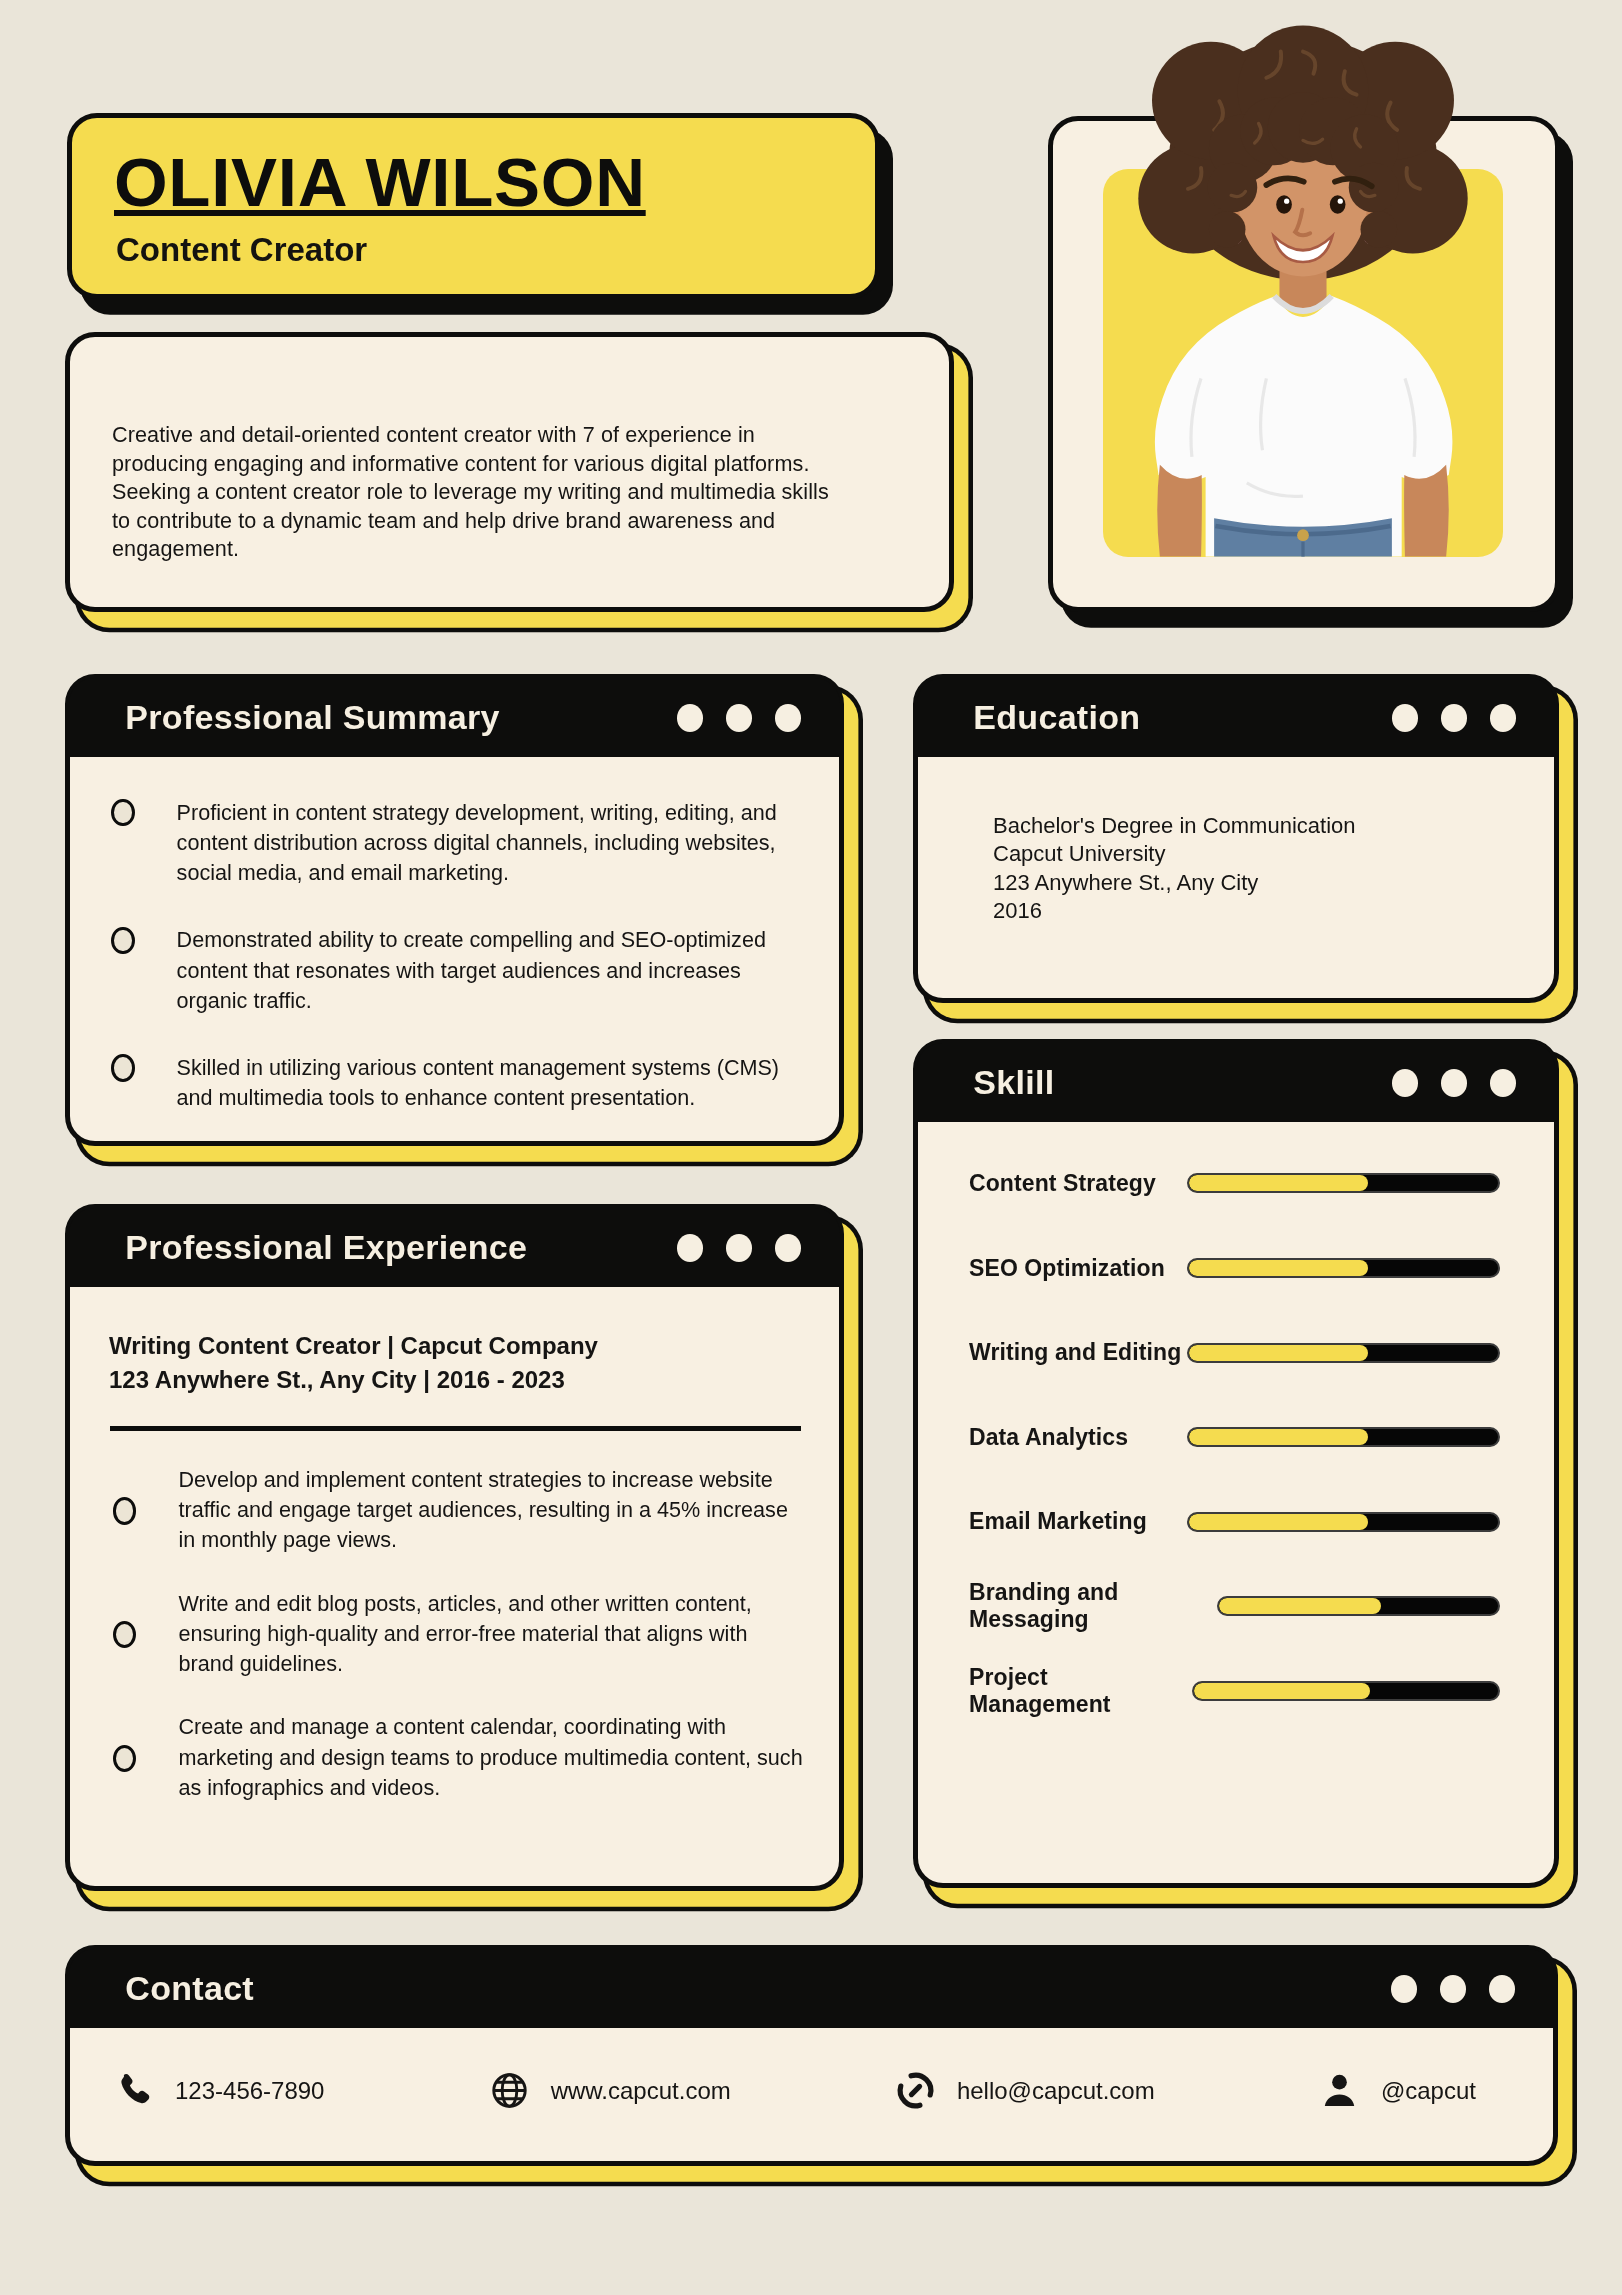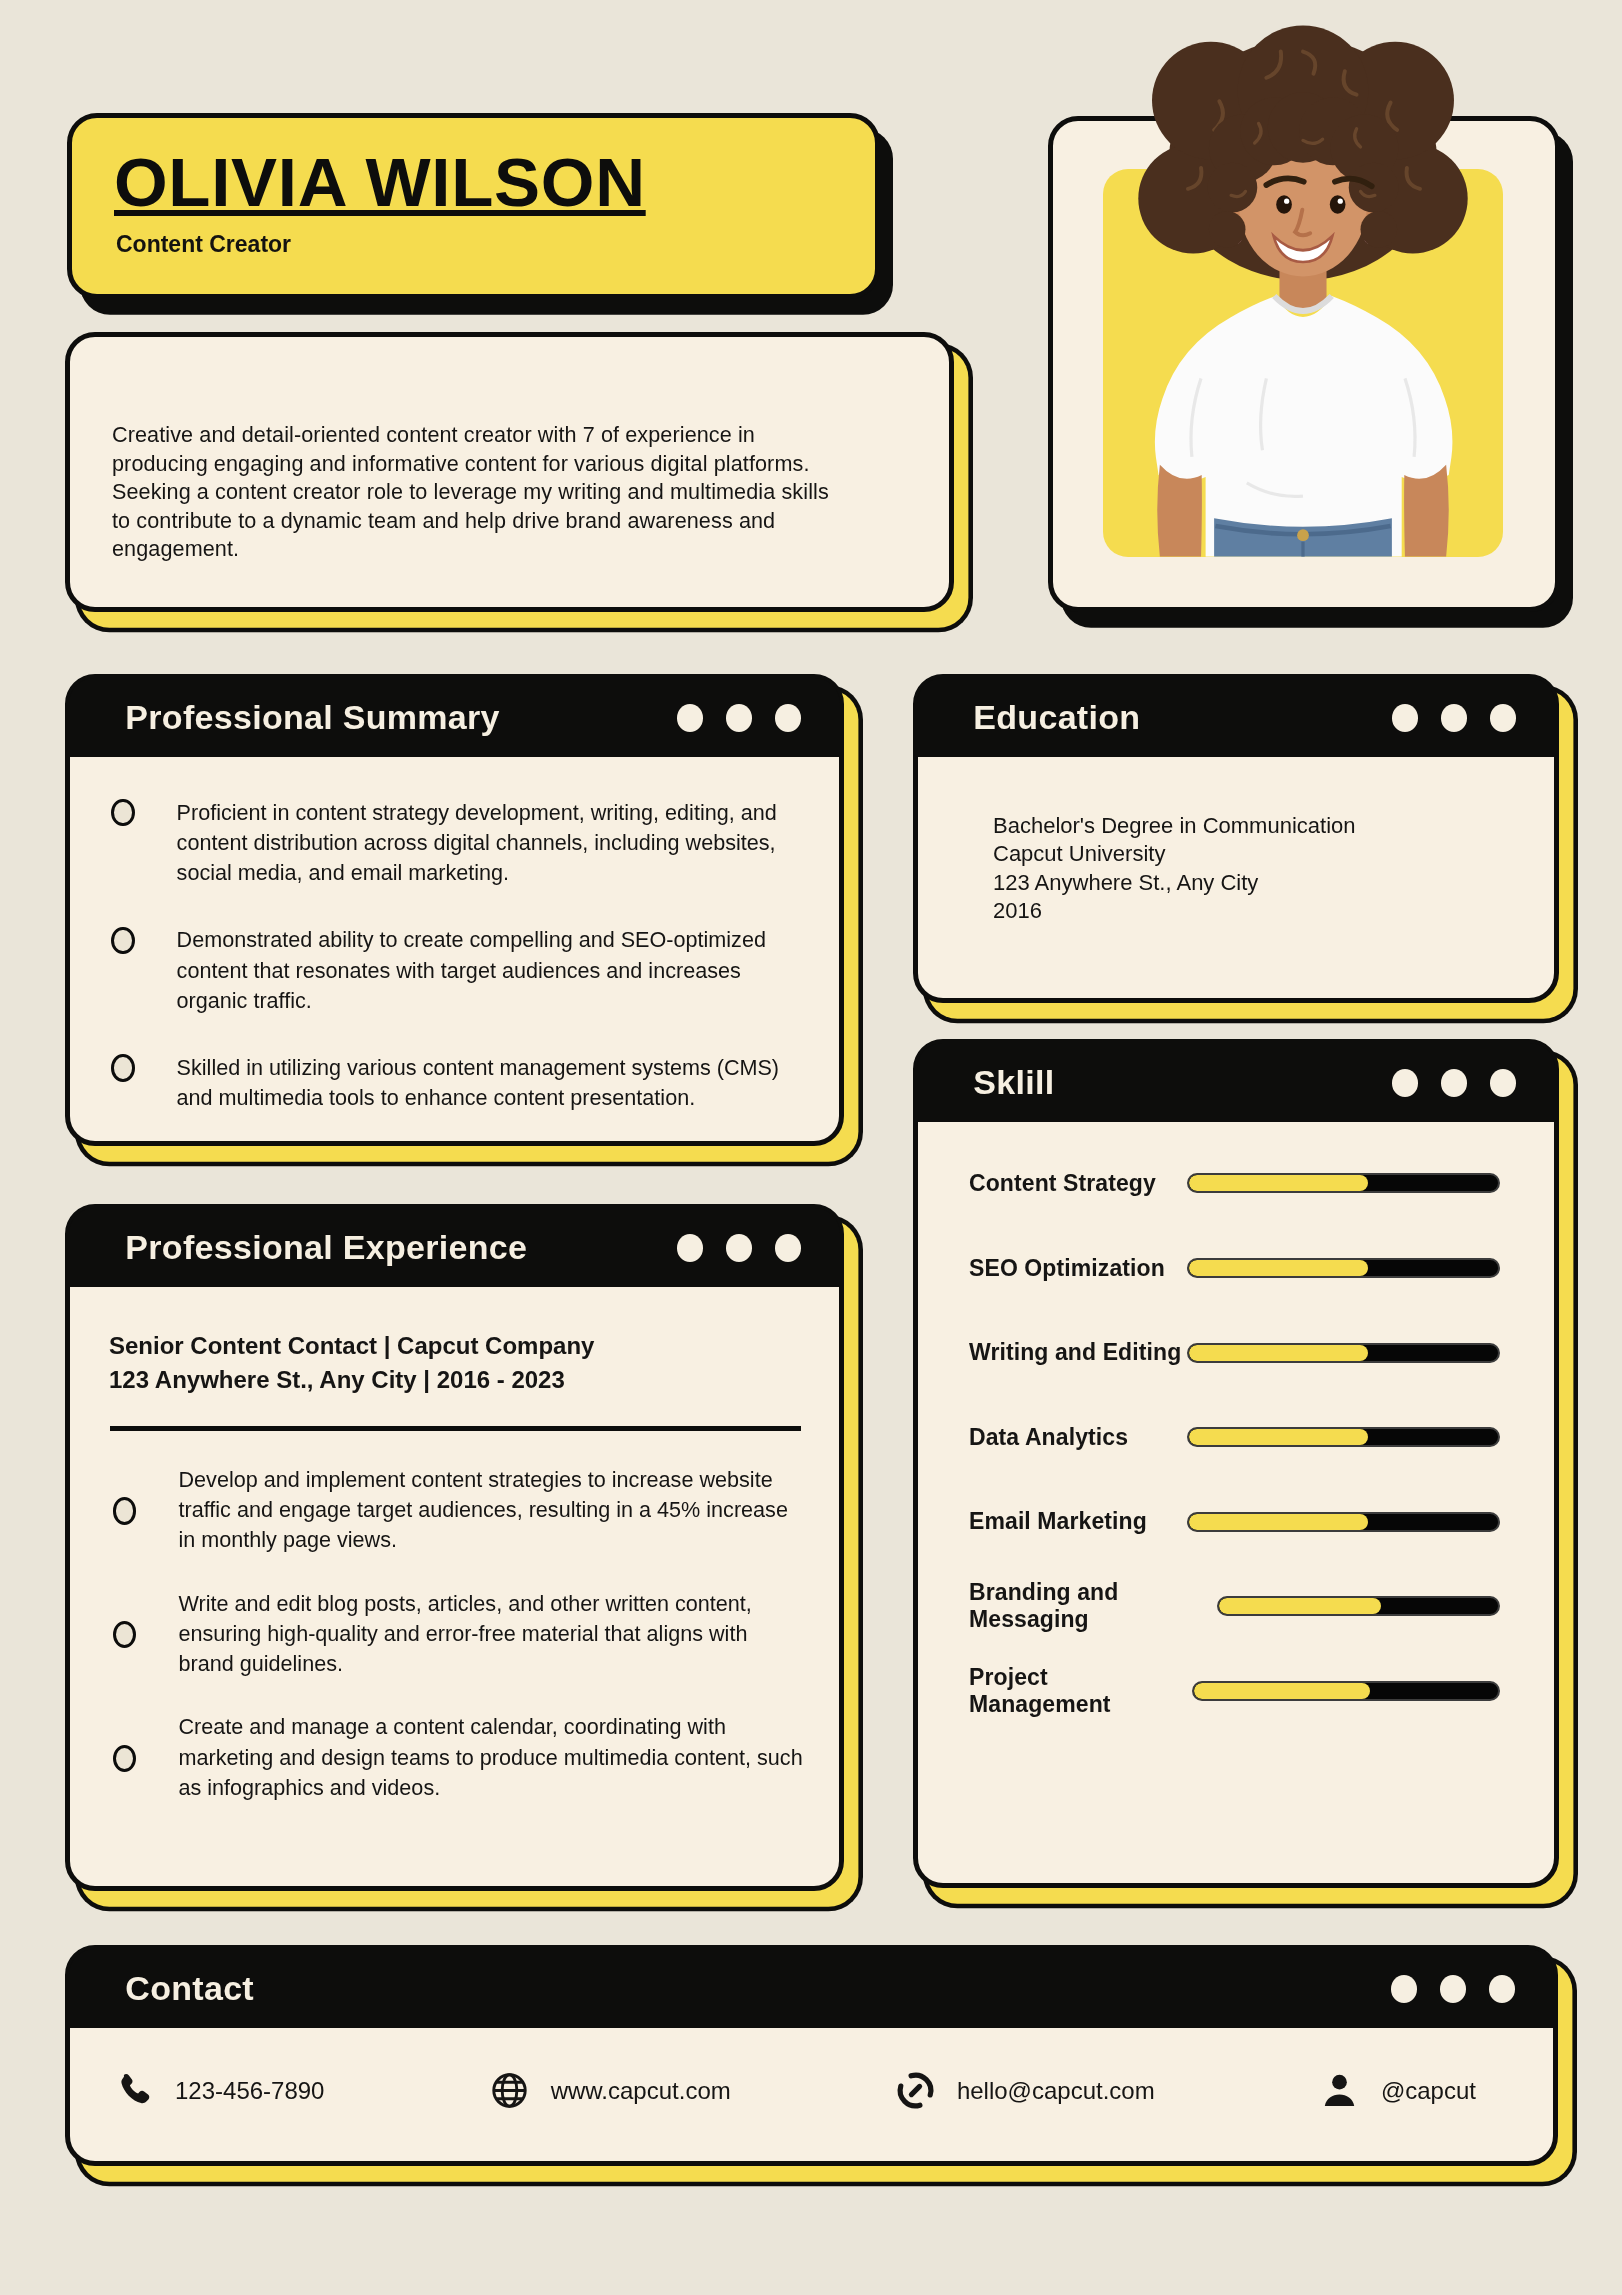--- a/index.html
+++ b/index.html
@@ -17,21 +17,21 @@
   .page{position:relative;width:1623px;height:2295px;background:var(--bg);overflow:hidden;}
 
   
   .card{position:absolute;background:var(--card);border:5.2px solid var(--ink);border-radius:30px;}
   .shadow-black{box-shadow:13px 15.7px 0 0 var(--ink);}
   .shadow-yellow{box-shadow:14.4px 15.7px 0 0 var(--yellow),14.4px 15.7px 0 4.6px var(--ink);}
 
   
   .title-card{left:67px;top:113px;width:813px;height:186px;background:var(--yellow);}
   .title-card h1{margin:25px 0 0 42px;font-size:69px;font-weight:700;letter-spacing:0.7px;color:var(--ink);text-decoration:underline;}
-  .title-card .role{margin:9.2px 0 0 44px;font-size:23px;font-weight:700;color:#141310;}
+  .title-card .role{margin:9.2px 0 0 44px;font-size:33px;font-weight:700;color:#141310;}
 
   
   .photo-card{left:1048px;top:116px;width:512px;height:496px;}
   .photo-yellow{position:absolute;left:50px;top:48px;width:400px;height:388px;border-radius:25px;background:var(--yellow);}
   .portrait{position:absolute;left:50px;top:48px;width:400px;height:388px;overflow:visible;}
 
   
   .summary-card{left:65px;top:332px;width:889px;height:280px;}
   .summary-card p{margin:0;padding:84px 46px 0 42px;max-width:824px;font-size:21.6px;line-height:1.32;letter-spacing:0.1px;}
 
@@ -280,21 +280,21 @@
   <section class="window shadow-yellow w-exp">
     <header class="win-head">
       <span class="win-title">Professional Experience</span>
       <span class="dots">
           <i></i>
           <i></i>
           <i></i>
         </span>
     </header>
     <div class="exp-body">
-      <div class="job-title">Senior Content Contact | Capcut Company</div>
+      <div class="job-title">Writing Content Creator | Capcut Company</div>
       <div class="job-title">123 Anywhere St., Any City | 2016 - 2023</div>
       <div class="exp-divider"></div>
       <ul class="bullets exp-bullets">
           <li class="bullet-item">
             <span class="bullet-circle"></span>
             <span class="bullet-text">Develop and implement content strategies to increase website traffic and engage target audiences, resulting in a 45% increase in monthly page views.</span>
           </li>
           <li class="bullet-item">
             <span class="bullet-circle"></span>
             <span class="bullet-text">Write and edit blog posts, articles, and other written content, ensuring high-quality and error-free material that aligns with brand guidelines.</span>

